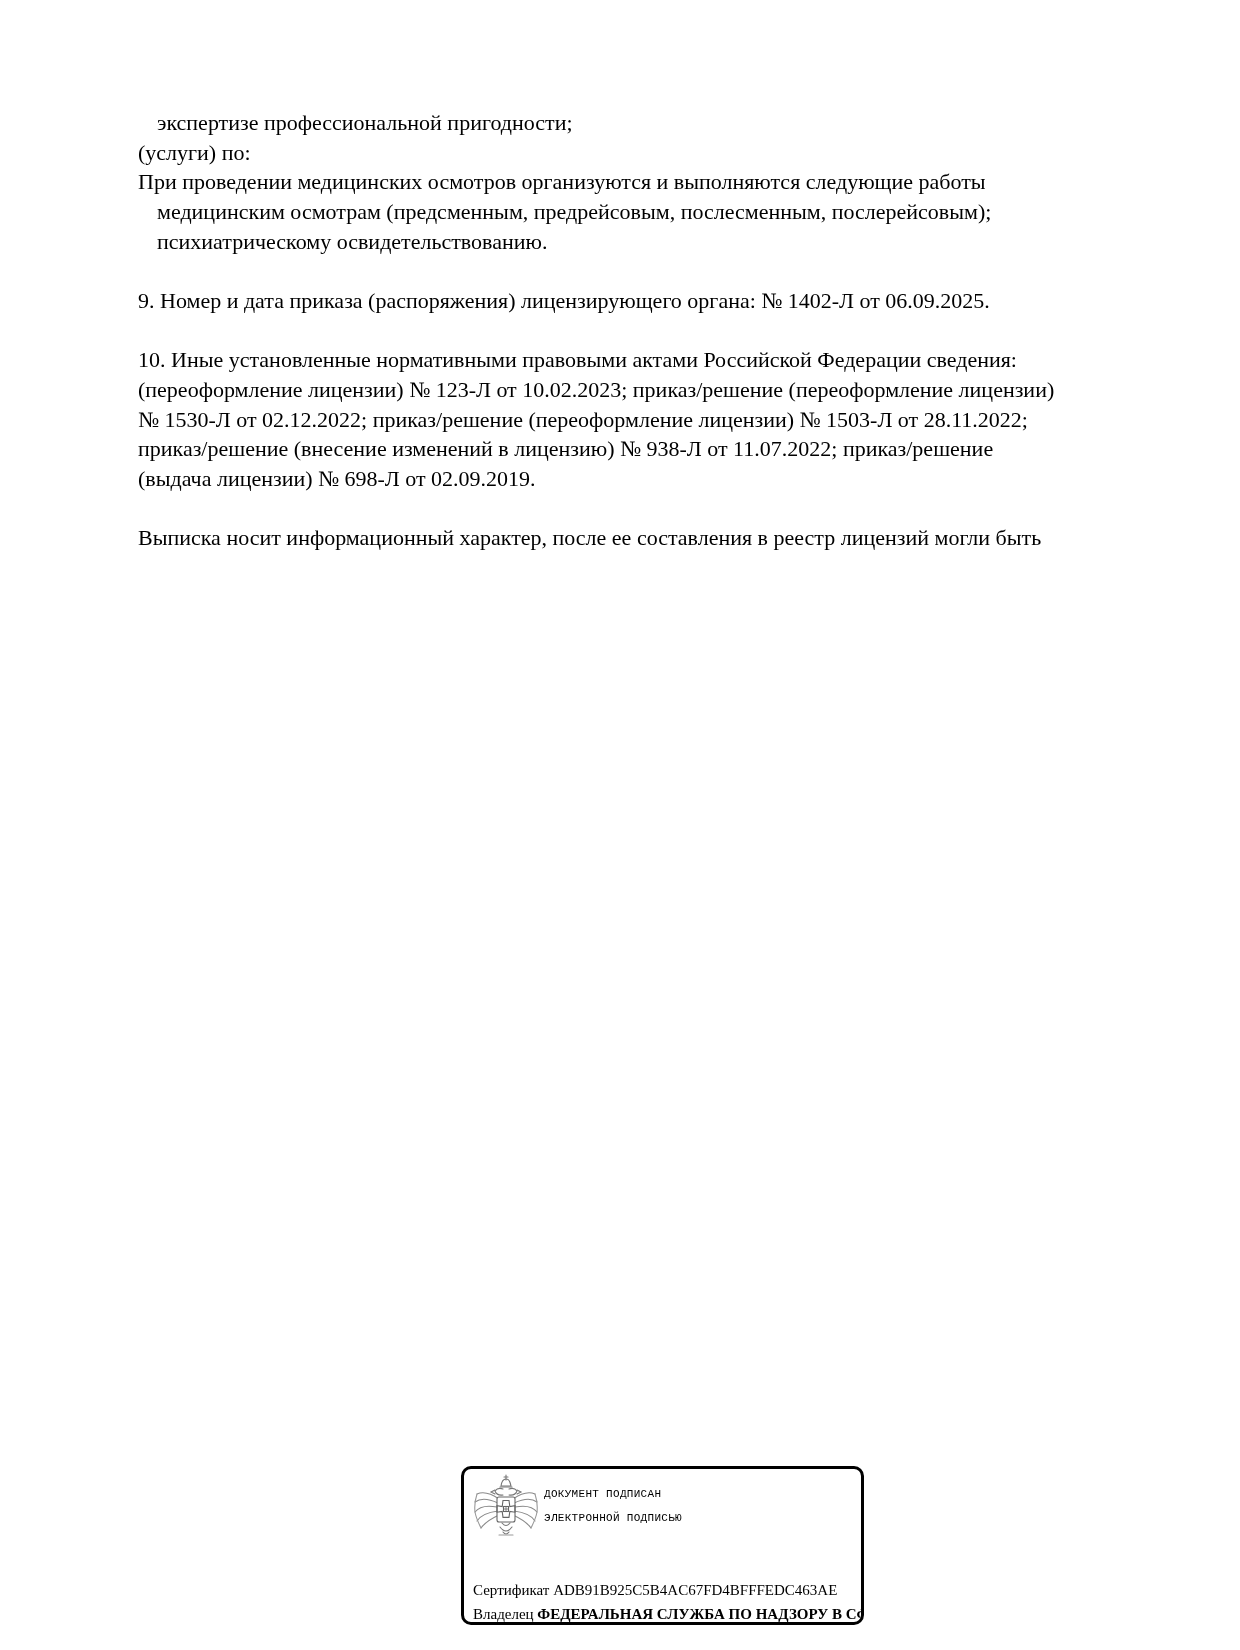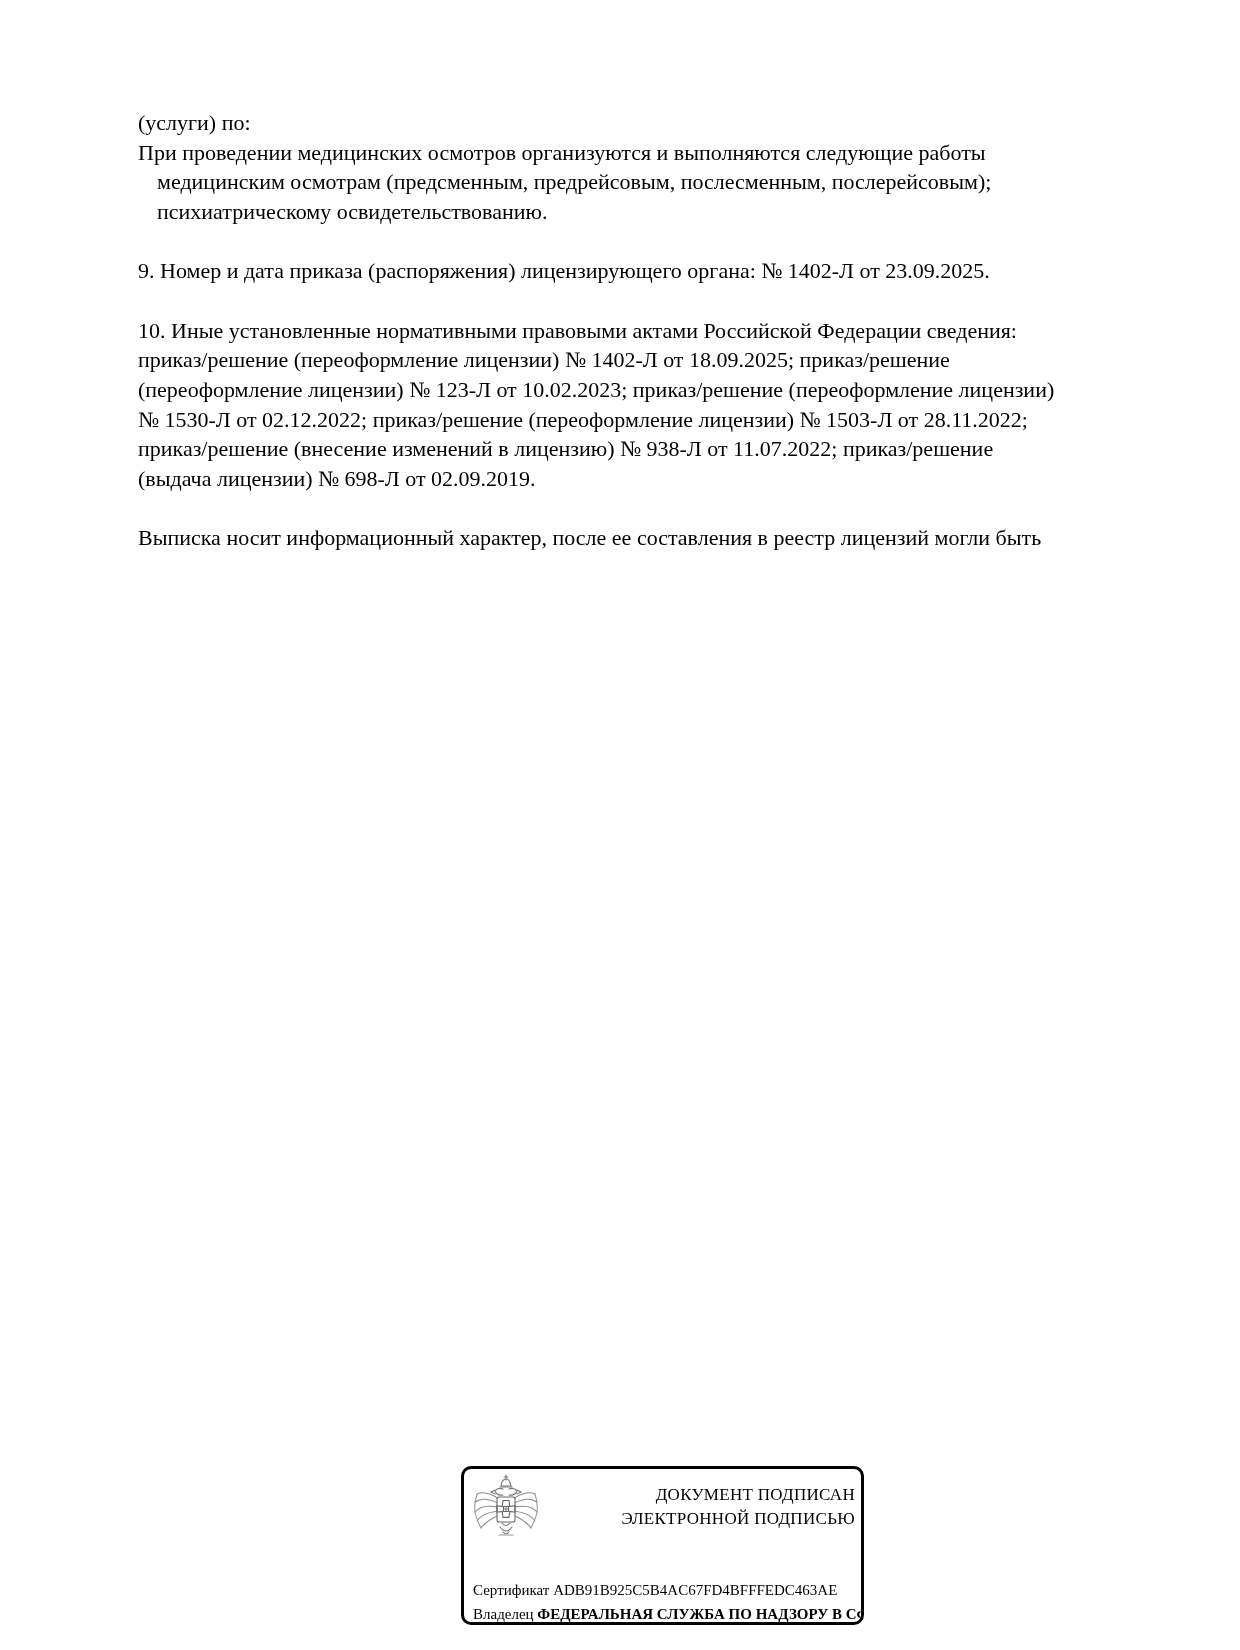--- a/index.html
+++ b/index.html
@@ -37,47 +37,48 @@
     border-radius:10px;
     background:#fff;
     overflow:hidden;
   }
   .stamp-emblem {
     position:absolute; left:9px; top:4px;
     width:66px; height:68px;
   }
   .stamp-title {
     position:absolute; left:80px; right:6px; top:14px;
-    text-align:right;
-    font-size:17px; line-height:23.5px;
+    text-align:left;
+    font-size:11px; line-height:23.5px;
     letter-spacing:0.3px;
+    font-family:Liberation Mono, monospace;
   }
   .stamp-info {
     position:absolute; left:9px; top:84px; right:0;
     font-size:15px; line-height:23.6px;
     white-space:nowrap; overflow:hidden;margin-top:26px;
   }
   .stamp-info .row { height:23.6px; }
   .bold { font-weight:bold; }
 </style>
 </head>
 <body>
 
 <div class="page">
 
   <div class="textblock">
+    <div class="ln ind">экспертизе профессиональной пригодности;</div>
     <div class="ln">(услуги) по:</div>
     <div class="ln">При проведении медицинских осмотров организуются и выполняются следующие работы</div>
     <div class="ln ind">медицинским осмотрам (предсменным, предрейсовым, послесменным, послерейсовым);</div>
     <div class="ln ind">психиатрическому освидетельствованию.</div>
     <div class="ln"></div>
-    <div class="ln">9. Номер и дата приказа (распоряжения) лицензирующего органа: № 1402-Л от 23.09.2025.</div>
+    <div class="ln">9. Номер и дата приказа (распоряжения) лицензирующего органа: № 1402-Л от 06.09.2025.</div>
     <div class="ln"></div>
     <div class="ln">10. Иные установленные нормативными правовыми актами Российской Федерации сведения:</div>
-    <div class="ln">приказ/решение (переоформление лицензии) № 1402-Л от 18.09.2025; приказ/решение</div>
     <div class="ln">(переоформление лицензии) № 123-Л от 10.02.2023; приказ/решение (переоформление лицензии)</div>
     <div class="ln">№ 1530-Л от 02.12.2022; приказ/решение (переоформление лицензии) № 1503-Л от 28.11.2022;</div>
     <div class="ln">приказ/решение (внесение изменений в лицензию) № 938-Л от 11.07.2022; приказ/решение</div>
     <div class="ln">(выдача лицензии) № 698-Л от 02.09.2019.</div>
     <div class="ln"></div>
     <div class="ln">Выписка носит информационный характер, после ее составления в реестр лицензий могли быть</div>
   </div>
 
   <div class="stamp">
 

